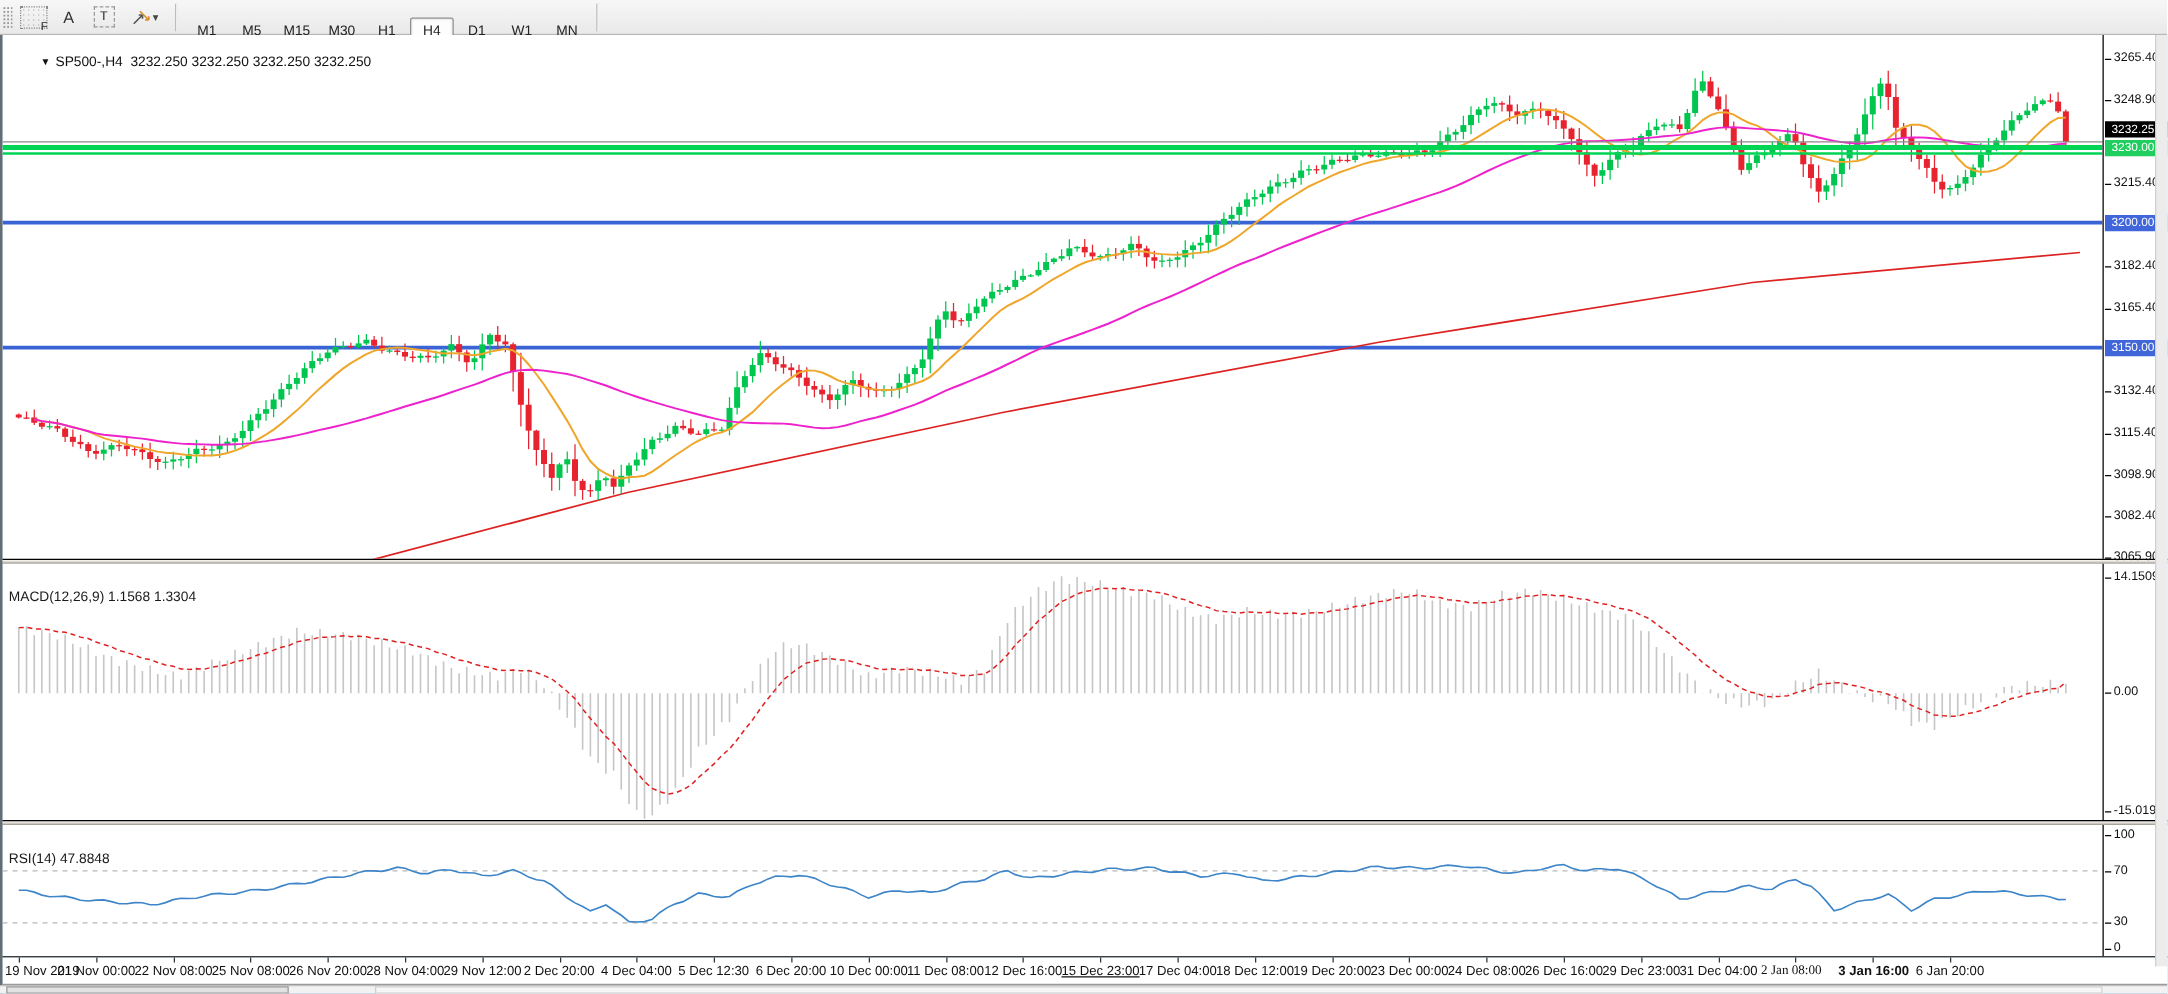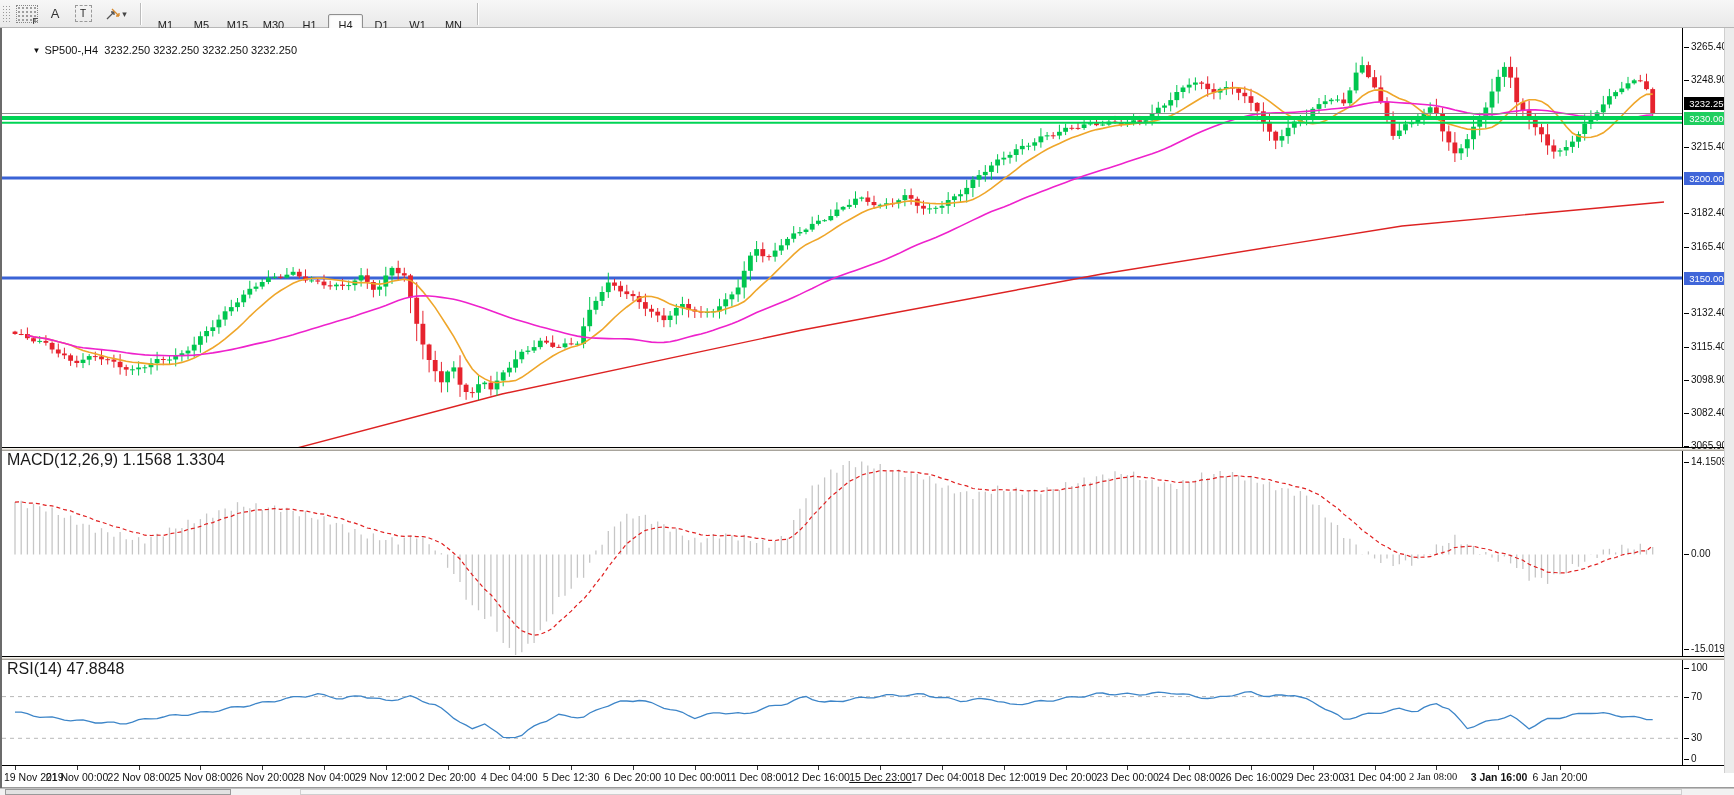--- a/index.html
+++ b/index.html
@@ -32,21 +32,21 @@
   .splitter{width:1734px;height:3px;background:#d8d4cc;border-top:1px solid #f2f0ea;border-bottom:1px solid #a8a49c;box-sizing:border-box;}
   .axis-vline{position:absolute;left:1680px;top:0;bottom:0;width:1px;background:#000;}
   .pane svg{position:absolute;left:0;top:0;}
   .sym-label{position:absolute;left:6px;top:4px;font-size:11px;color:#111;white-space:pre;}
   .sym-label .tri{font-size:8px;vertical-align:1px;margin-right:4px;color:#111;}
   .annotation{position:absolute;left:1262px;top:326px;font-size:30px;color:#ff2015;letter-spacing:1px;white-space:nowrap;}
   .tick-label{position:absolute;left:1689px;font-size:10px;color:#111;white-space:nowrap;}
   .tick-label::before{content:"";position:absolute;left:-7px;top:6px;width:5px;height:1px;background:#000;}
   .price-badge{position:absolute;left:1682px;width:50px;height:13px;font-size:9.5px;line-height:13px;
                text-align:center;color:#fff;white-space:nowrap;}
-  .ind-label{position:absolute;left:5px;top:0;font-size:16px;color:#1a1a1a;white-space:pre;}
+  .ind-label{position:absolute;left:5px;top:21px;font-size:11px;color:#1a1a1a;white-space:pre;}
   
   .time-axis{position:relative;width:1734px;height:22px;background:#fff;border-bottom:1px solid #9a9a9a;box-sizing:border-box;}
   .time-label{position:absolute;top:5px;font-size:10.5px;color:#111;white-space:nowrap;}
   .time-tick{position:absolute;top:0;width:1px;height:4px;background:#333;}
   
   .hscroll{position:absolute;left:0;top:788px;width:1734px;height:7px;background:#f2f2f2;border-top:1px solid #c0c0c0;}
   .hthumb{position:absolute;left:5px;top:0px;width:226px;height:6px;background:#e2e2e2;border:1px solid #9a9a9a;box-sizing:border-box;}
   .htrack2{position:absolute;left:300px;top:0px;width:1382px;height:6px;background:#f6f6f6;border:1px solid #cfcfcf;box-sizing:border-box;}
   .v-gutter{position:absolute;right:0;top:0;bottom:22px;width:9px;background:#ececec;border-left:1px solid #cfcfcf;}
 </style>

